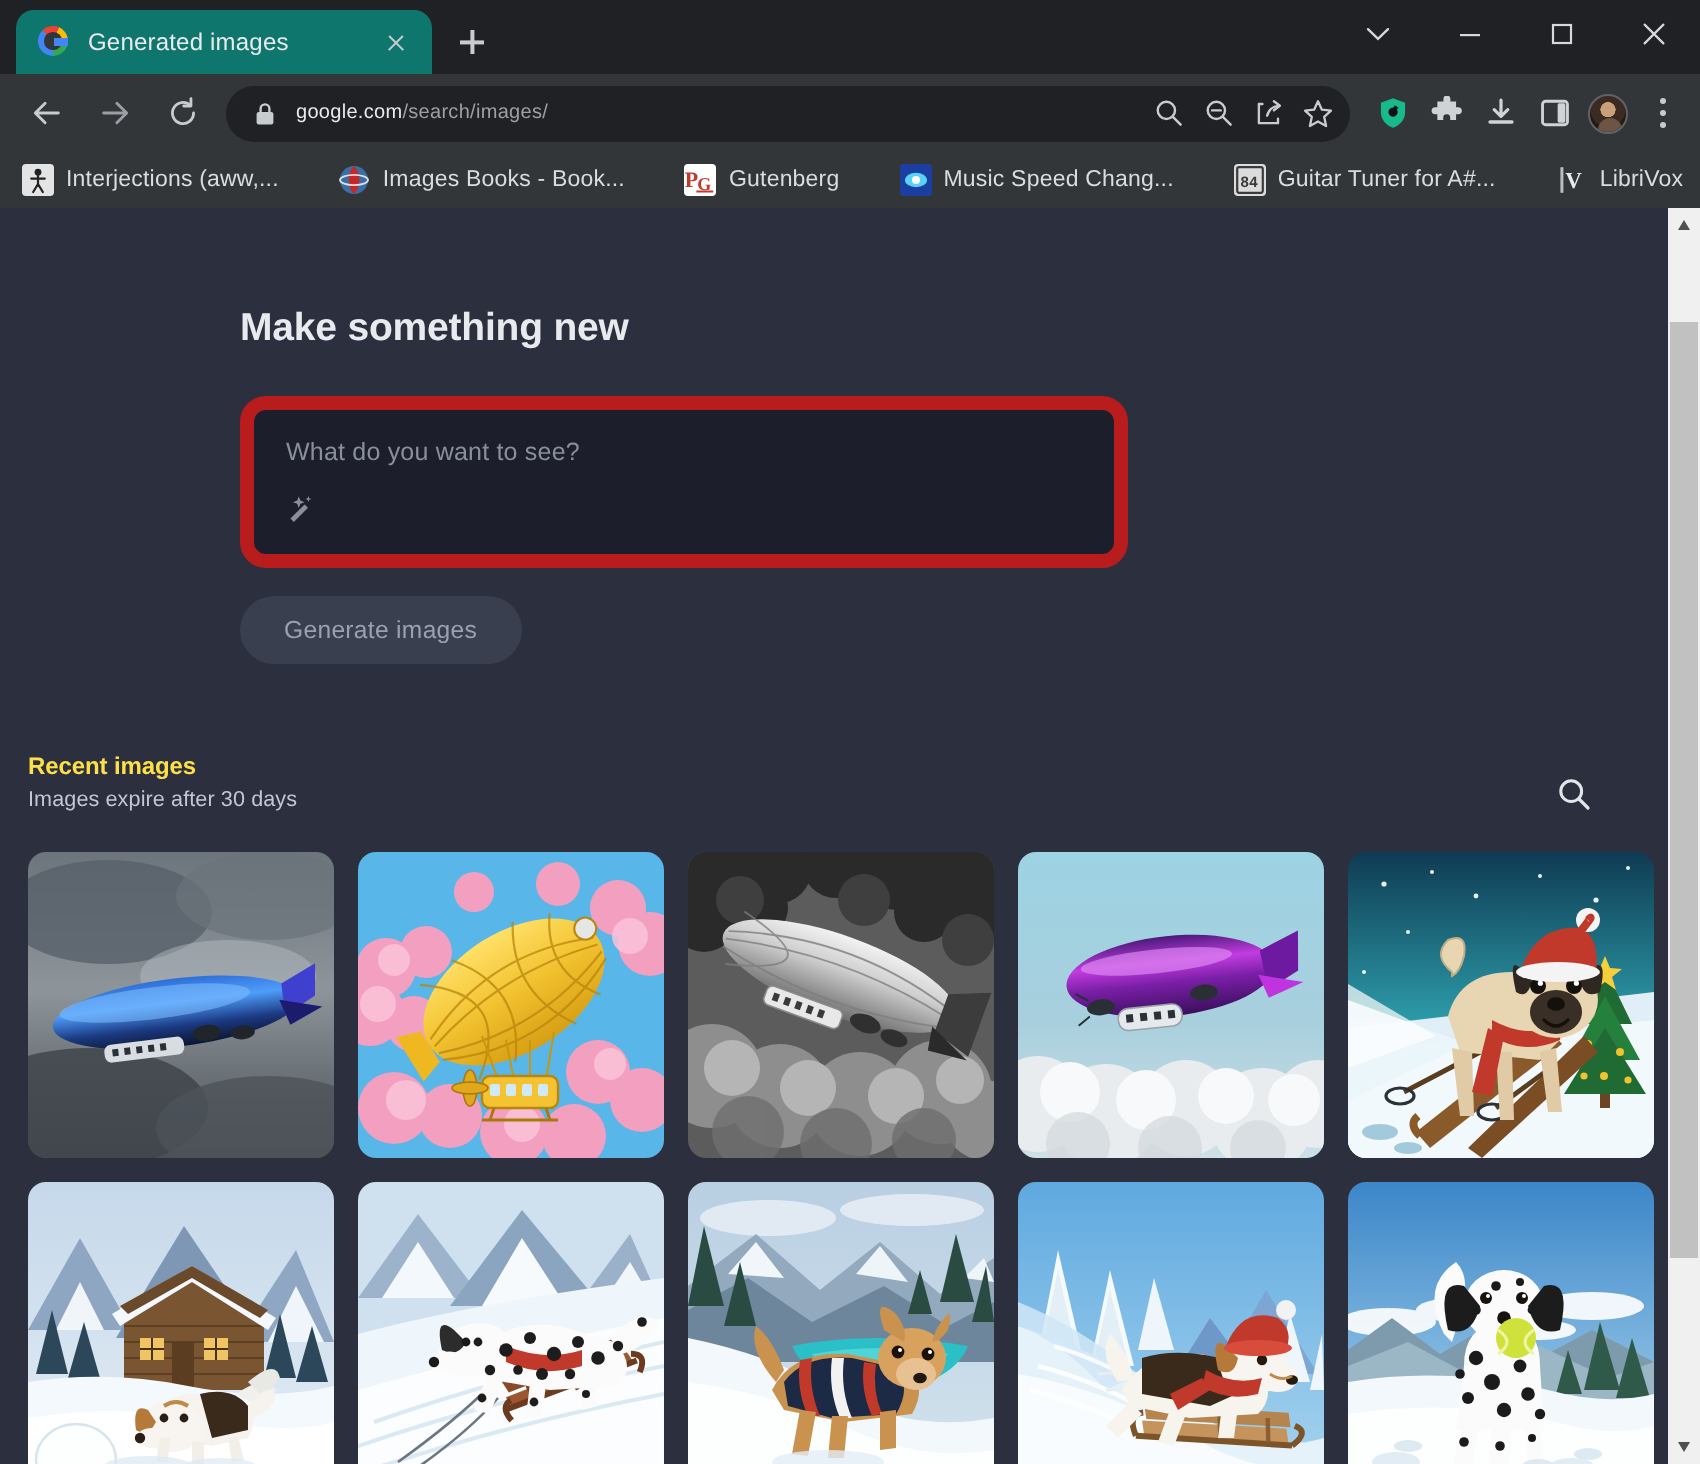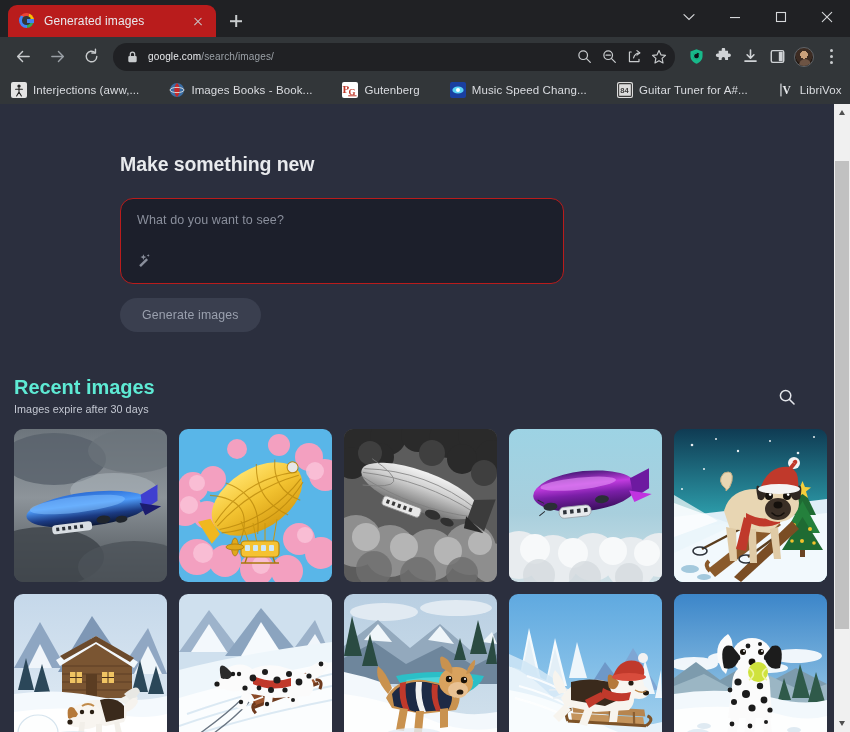--- a/index.html
+++ b/index.html
@@ -14,21 +14,21 @@
   .browser { width: 850px; height: 732px; position: relative; display: flex; flex-direction: column; }
 
   
   .tabstrip {
     height: 37px; background: #202124;
     display: flex; align-items: flex-end; position: relative;
     padding-left: 8px;
   }
   .tab {
     height: 32px; width: 208px;
-    background: #b91c1c;
+    background: #0f766e;
     border-radius: 9px 9px 0 0;
     display: flex; align-items: center;
     padding: 0 9px 0 11px;
     position: relative;
   }
   .tab-favicon { width: 16px; height: 16px; flex: 0 0 16px; position: relative; }
   .g-logo { width: 15px; height: 15px; border-radius: 50%;
     background:
       conic-gradient(from -45deg, #ea4335 0deg 70deg, #fbbc05 70deg 150deg, #34a853 150deg 225deg, #4285f4 225deg 360deg);
     position: relative; }
@@ -110,37 +110,37 @@
     flex: 1; background: #2b2f3e; position: relative; overflow: hidden;
   }
   .page-inner { padding: 0 14px; }
 
   .hero { padding-top: 49px; padding-left: 120px; }
   .hero h1 {
     color: #e8eaed; font-size: 19.5px; font-weight: bold; letter-spacing: -.1px;
   }
   .promptbox {
     margin-top: 22px; width: 444px; height: 86px;
-    background: #1c1f2b; border: 1px solid #b91c1c; border-radius: 13px;
+    background: #1c1f2b; border: 7px solid #b91c1c; border-radius: 13px;
     position: relative; padding: 14px 16px;
   }
   .promptbox .ph { color: #8a8f9c; font-size: 12.5px; letter-spacing: .1px; }
   .wand { position: absolute; left: 13px; bottom: 13px; width: 18px; height: 18px; }
   .genrow { width: 444px; margin-top: 14px; display: flex; justify-content: flex-start; }
   .genbtn {
     background: #3a3f4f; color: #9aa0ae; font-size: 12.3px;
     padding: 10px 22px; border-radius: 19px; letter-spacing: .15px;
     border: none;
   }
 
   .recent-head {
     display: flex; align-items: flex-start; justify-content: space-between;
     padding: 0 6px 0 0; margin-top: 44px;
   }
-  .recent-title { color: #5eead4; font-size: 20px; font-weight: bold; letter-spacing: -.05px; }
+  .recent-title { color: #fde047; font-size: 12px; font-weight: bold; letter-spacing: -.05px; }
   .recent-sub { color: #c3c7d1; font-size: 10.8px; margin-top: 4px; letter-spacing: .05px; }
   .searchbtn { width: 30px; height: 30px; display:flex; align-items:center; justify-content:center;
                border-radius:50%; margin-top: 6px; margin-right: 12px; }
 
   .grid { display: grid; grid-template-columns: repeat(5, 153px); gap: 12px; margin-top: 14px; }
   .cell { width: 153px; height: 153px; border-radius: 9px; overflow: hidden; position: relative; }
   .cell svg { display: block; width: 153px; height: 153px; }
 
   
   .pscroll { width: 16px; background: #f0f0f0; position: relative; flex: 0 0 16px; }

